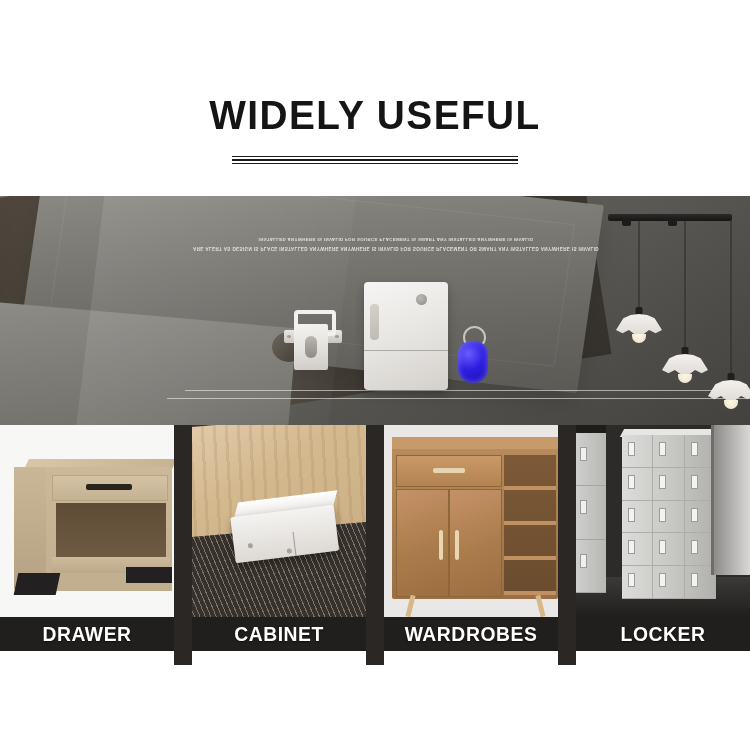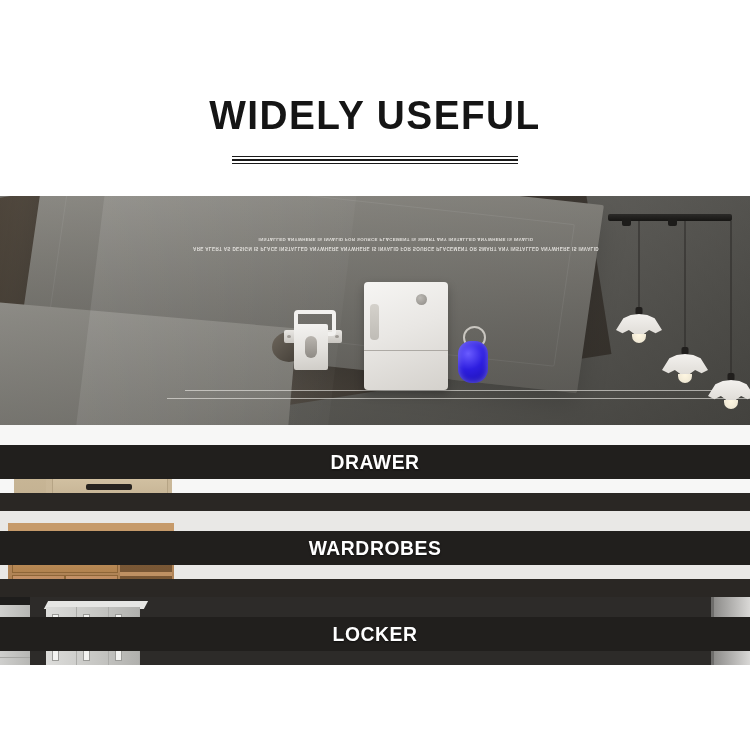--- a/index.html
+++ b/index.html
@@ -336,21 +336,20 @@
   
   .thumb-row {
     position: absolute;
     left: 0;
     top: 229px;
     width: 750px;
     height: 240px;
     display: flex;
     gap: 18px;
     background: #2a2724;
-    flex-direction: column;
   }
   .thumb {
     position: relative;
     flex: 1 1 0;
     height: 240px;
     overflow: hidden;
     background: #ffffff;
   }
   .thumb-art {
     position: absolute;
@@ -741,20 +740,36 @@
           <div class="ns-shelf"></div>
           <div class="ns-base-l"></div>
           <div class="ns-base-r"></div>
         </div>
       </div>
       <div class="thumb-foot"></div>
       <div class="label-band"></div>
       <div class="thumb-label">DRAWER</div>
     </div>
 
+    <div class="thumb t2">
+      <div class="thumb-art">
+        <div class="cab-wood"></div>
+        <div class="cab-carpet"></div>
+        <div class="cab-lock">
+          <div class="top"></div>
+          <div class="face"></div>
+          <div class="seam"></div>
+          <div class="dot1"></div>
+          <div class="dot2"></div>
+        </div>
+      </div>
+      <div class="thumb-foot"></div>
+      <div class="label-band"></div>
+      <div class="thumb-label">CABINET</div>
+    </div>
 
     <div class="thumb t4">
       <div class="thumb-art">
         <div class="wd">
           <div class="wd-back"></div>
           <div class="wd-top"></div>
           <div class="wd-drawer">
             <div class="pull"></div>
           </div>
           <div class="wd-doorL">

